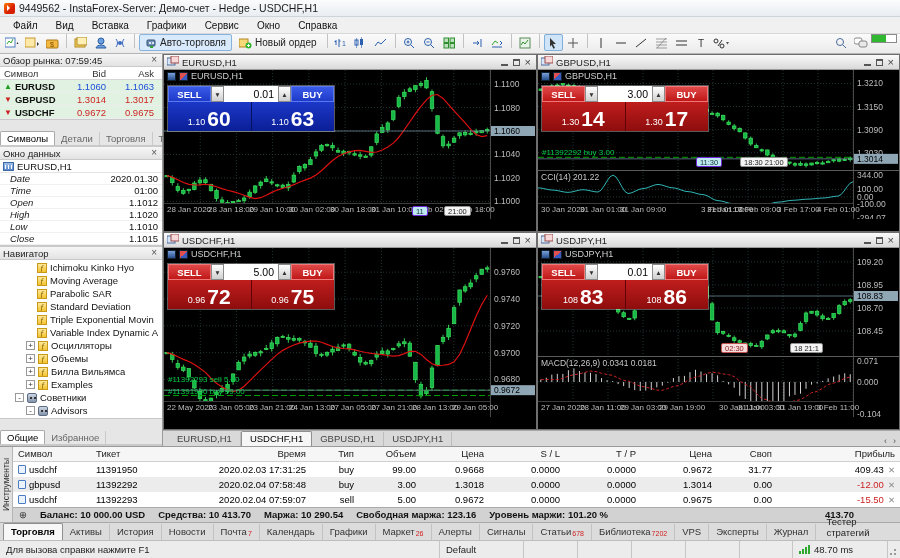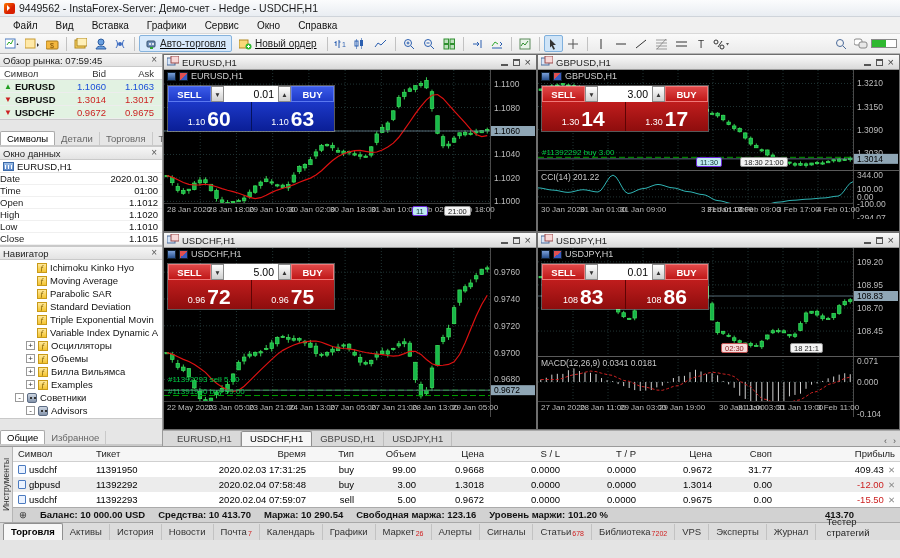--- a/index.html
+++ b/index.html
@@ -8,21 +8,21 @@
 
   
   #titlebar { height:17px; background:linear-gradient(#fbfcfd,#e9edf2); border-bottom:1px solid #cfd4da; display:flex; align-items:center; padding:0 4px; gap:4px; }
   #titlebar .logo { width:11px; height:11px; border-radius:2px; background:linear-gradient(135deg,#ff7a00,#d81e00 60%); position:relative; }
   #titlebar .logo:after { content:""; position:absolute; left:3px; top:2px; width:0; height:0; border-left:3px solid #fff; border-top:3px solid transparent; border-bottom:3px solid transparent; }
   #titlebar .title { font-size:10.5px; color:#1a1a1a; }
 
   #menubar { height:17px; background:#f0f0f0; border-bottom:1px solid #d8d8d8; display:flex; align-items:center; padding-left:4px; }
   .menu-item { padding:1px 9px; font-size:10px; color:#111; cursor:default; }
 
-  #toolbar { height:20px; background:linear-gradient(#fafafa,#ebebeb); border-bottom:1px solid #b5b5b5; display:flex; align-items:center; padding:0 3px; gap:1px;text-decoration:underline; }
+  #toolbar { height:20px; background:linear-gradient(#fafafa,#ebebeb); border-bottom:1px solid #b5b5b5; display:flex; align-items:flex-start; padding:0 3px; gap:1px; }
   .tbtn { height:17px; min-width:19px; display:flex; align-items:center; justify-content:center; border:1px solid transparent; border-radius:2px; color:#2b5fb0; font-size:11px; }
   .tbtn.toggled { background:#cfe4f7; border-color:#7fb0dd; }
   .tsep { width:1px; height:14px; background:#c2c2c2; margin:0 3px; }
   .tlabelbtn { height:17px; display:flex; align-items:center; gap:3px; padding:0 5px; font-size:10px; color:#222; border:1px solid transparent; border-radius:2px; }
   .tlabelbtn.toggled { background:#d8eafc; border-color:#86b3dd; }
   .spacer { flex:1; }
   .connbar { width:26px; height:9px; border:1px solid #8a8a8a; background:#fff; display:flex; }
   .connbar i { display:block; width:60%; background:#2fb830; }
 
   
@@ -44,21 +44,21 @@
   .mw-row { background:#e2f2e2; }
   .mw-row .sym { font-weight:bold; color:#111; }
   .arrow-up { color:#1e9e1e; font-size:8px; }
   .arrow-down { color:#cc2222; font-size:8px; }
   .q-up { color:#1b4fd8; }
   .q-down { color:#cc2222; }
 
   
   .dw-symrow { height:13px; display:flex; align-items:center; gap:3px; padding-left:3px; font-size:9.5px; border-bottom:1px solid #e4e4e4; color:#111; }
   .dw-row { height:12px; display:flex; align-items:center; font-size:9.5px; border-bottom:1px solid #f0f0f0; }
-  .dw-row .k { padding-left:0; color:#222; }
+  .dw-row .k { padding-left:10px; color:#222;font-style:italic; }
   .dw-row .v { margin-left:auto; padding-right:4px; color:#111; }
   .chart-ico { width:11px; height:9px; background:linear-gradient(#9fc0e8,#5b87c8); border:1px solid #3c6aa8; position:relative; }
   .chart-ico:after { content:""; position:absolute; left:1px; bottom:1px; width:7px; height:4px; background:repeating-linear-gradient(90deg,#fff 0 1px,transparent 1px 3px); }
 
   
   #nav-panel { flex:1; display:flex; flex-direction:column; overflow:hidden; }
   #nav-tree { flex:1; overflow:hidden; padding-top:1px; }
   .tree-row { height:13px; display:flex; align-items:center; gap:3px; font-size:9.5px; color:#111; white-space:nowrap; }
   .expander { width:9px; height:9px; border:1px solid #999; background:#fff; font-size:8px; line-height:7px; text-align:center; color:#333; flex:none; }
   .ico-f { width:10px; height:10px; flex:none; background:linear-gradient(#ffe89a,#f4c430); border:1px solid #c89a18; color:#7a5a00; font-size:8px; line-height:9px; text-align:center; font-style:italic; font-family:"Liberation Serif",serif; }
@@ -1468,13 +1468,32 @@
       </span>
       <span class="btab">
         <span>Эксперты</span>
       </span>
       <span class="btab">
         <span>Журнал</span>
       </span>
       <span class="right">Тестер стратегий</span>
     </div>
 
+  <div id="statusbar">
+    <div class="scell help">Для вызова справки нажмите F1</div>
+    <div class="scell" style="width:84px">Default</div>
+    <div class="scell" style="width:54px"></div>
+    <div class="scell" style="width:54px"></div>
+    <div class="scell" style="width:54px"></div>
+    <div class="scell" style="width:54px"></div>
+    <div class="scell" style="width:53px"></div>
+    <div class="scell" style="width:95px">
+      <span class="bars">
+          <i style="height:3px"></i>
+          <i style="height:5px"></i>
+          <i style="height:7px"></i>
+          <i style="height:9px"></i>
+        </span>
+      <span>48.70 ms</span>
+    </div>
+    <div class="grip"></div>
+  </div>
 </div>
 
 </body></html>

